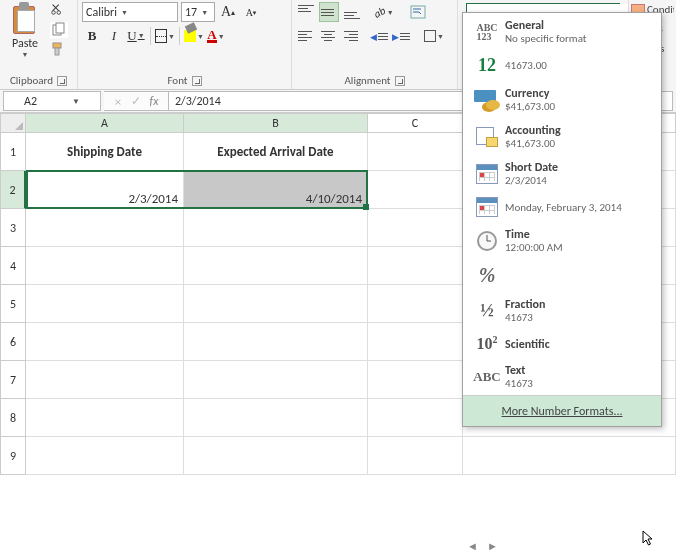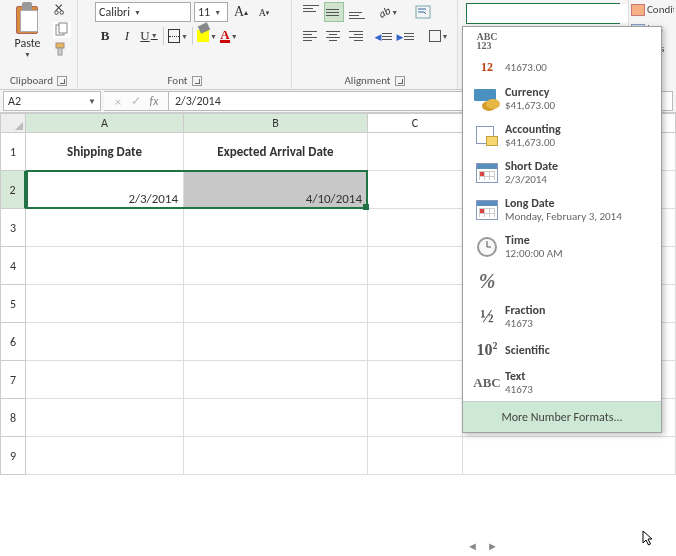--- a/index.html
+++ b/index.html
@@ -1,20 +1,20 @@
 <!DOCTYPE html>
 <html><head>
 <meta charset="utf-8">
 <style>
   * { box-sizing: border-box; margin: 0; padding: 0; }
   body { font-family: "Segoe UI", Calibri, Arial, sans-serif; font-size: 12px; background: #fff; width: 676px; height: 556px; overflow: hidden; position: relative; color: #333; }
   
   .ribbon { background: #f5f5f5; border-bottom: 1px solid #ccc; height: 90px; position: relative; display: flex; }
   
-  .ribbon-group { display: flex; flex-direction: column; justify-content: space-between; border-right: 1px solid #ddd; padding: 2px 4px 0 4px; height: 100%; align-items: center; }
+  .ribbon-group { display: flex; flex-direction: column; justify-content: space-between; border-right: 1px solid #ddd; padding: 2px 4px 0 4px; height: 100%; }
   .group-body { display: flex; gap: 2px; align-items: flex-start; }
   .group-label { font-size: 11px; color: #555; text-align: center; padding-bottom: 2px; display: flex; justify-content: center; align-items: center; gap: 4px; }
   .group-launcher { width: 10px; height: 10px; border: 1px solid #999; position: relative; display:inline-block;}
   .group-launcher:after { content:''; position:absolute; right:1px; bottom:1px; width:4px; height:4px; border-right:1px solid #666; border-bottom:1px solid #666; }
 
   
   .paste-btn { display:flex; flex-direction:column; align-items:center; width:42px; }
   .paste-icon { width:30px; height:34px; position:relative; }
   .paste-icon .board { position:absolute; top:4px; left:3px; width:22px; height:28px; background:#d98a3b; border:1px solid #a66; border-radius:2px;}
   .paste-icon .paper { position:absolute; top:8px; left:7px; width:18px; height:22px; background:#fff; border:1px solid #aaa;}
@@ -71,21 +71,21 @@
   
   
   .rstyles{position:absolute; right:0; top:0; width:48px; height:90px; border-left:1px solid #ddd; background:#f5f5f5; font-size:11px; color:#444; padding:3px 2px;}
   .rstyles div{white-space:nowrap; overflow:hidden;}
   .cond-ic{display:inline-block;width:14px;height:12px;background:#f5b183;border:1px solid #c77;margin-right:2px;vertical-align:middle;}
   .tbl-ic{display:inline-block;width:14px;height:12px;background:#cde;border:1px solid #89b;margin-right:2px;vertical-align:middle;}
   .sty-ic{display:inline-block;width:14px;height:12px;background:#eed;border:1px solid #aa9;margin-right:2px;vertical-align:middle;}
   
   
   .fbar{display:flex; align-items:stretch; height:23px; border-bottom:1px solid #ccc; background:#f5f5f5;}
-  .namebox{width:98px; background:#fff; border:1px solid #bbb; margin:1px 3px; display:flex;align-items:center;padding:0 4px;font-size:12px;}
+  .namebox{width:98px; background:#fff; border:1px solid #bbb; margin:1px 3px; display:flex;align-items:center;padding:0 20px;font-size:12px;}
   .namebox .dd{margin-left:auto;font-size:8px;color:#555;}
   .fbtns{display:flex;align-items:center;gap:2px; border:1px solid #bbb; border-left:none; border-right:none; padding:0 6px; color:#bbb; background:#fbfbfb; margin:1px 0;}
   .fbtns span{width:16px;text-align:center;}
   .fx{font-style:italic; color:#888;}
   .fedit{flex:1; background:#fff; border:1px solid #bbb; margin:1px 3px 1px 0; padding:2px 6px;font-size:12px;}
   
   
   .grid{position:relative;}
   .ghead{display:flex; height:20px; background:#f0f0f0;}
   .corner{width:26px; border:1px solid #ccc; background:#eee; position:relative;}
@@ -99,36 +99,36 @@
   .rh.sel{background:#d7ead9; border-right:2px solid #217346;}
   .cell{border:1px solid #ddd; border-top:none; border-left:none; padding:2px 5px; display:flex; align-items:flex-end; justify-content:flex-end; font-size:13px; font-family:Calibri, sans-serif;}
   .cell.hl{align-items:center;justify-content:center;font-weight:bold;}
   .cA{width:158px;} .cB{width:184px;} .cC{width:95px;} .cX{flex:1;}
   
   .row1 .cA,.row1 .cB{border-bottom:1px solid #ddd;}
   .sel-border{position:absolute; border:2px solid #217346; pointer-events:none;}
   .fill-handle{position:absolute;width:6px;height:6px;background:#217346;right:-3px;bottom:-3px;}
 
   
-  .dropdown{position:absolute; right:14px; top:26px; width:200px; background:#fff; border:1px solid #a0a0a0; box-shadow:2px 2px 6px rgba(0,0,0,0.25); z-index:100;}
+  .dropdown{position:absolute; right:14px; top:12px; width:200px; background:#fff; border:1px solid #a0a0a0; box-shadow:2px 2px 6px rgba(0,0,0,0.25); z-index:100;}
   .dd-item{display:flex; align-items:center; padding:5px 8px 5px 6px; cursor:default;}
   .dd-icon{width:36px; display:flex; align-items:center; justify-content:center;}
   .dd-text{flex:1;}
   .dd-title{font-size:12px; font-weight:bold; color:#444;}
   .dd-sub{font-size:11px; color:#666;}
   .dd-more{text-align:center; padding:8px 0; color:#444; background:#cde8d4; border-top:1px solid #ccc;}
   
   .cursor{position:absolute; width:14px; height:18px; z-index:200;}
   
   .nav-arr{position:absolute;bottom:3px;font-size:11px;color:#888;}
   .nav-arr.l{left:467px;} .nav-arr.r{left:487px;}
 
   
   .ico-general{font-family:'Times New Roman',serif; font-size:10px; font-weight:bold; color:#666; line-height:9px;}
-  .ico-number{font-family:Georgia,serif; font-size:12px; font-weight:bold; color:#c2410c;}
+  .ico-number{font-family:Georgia,serif; font-size:18px; font-weight:bold; color:#15803d;}
   .ico-currency{width:26px;height:20px;position:relative;}
   .ico-currency .bill{position:absolute;width:22px;height:12px;background:#4a90c0;top:0;left:0;border-radius:1px;}
   .ico-currency .coins{position:absolute;width:14px;height:10px;background:#e6b843;border-radius:50%;bottom:0;right:0;box-shadow:-4px 2px 0 #d49a2a;}
   .ico-acct{width:22px;height:20px;position:relative;}
   .ico-acct .pg{position:absolute;width:18px;height:18px;background:#fff;border:1px solid #89b;top:0;left:0;}
   .ico-acct .cal{position:absolute;width:12px;height:10px;background:#f5d76e;border:1px solid #c0a040;bottom:0;right:0;}
   .ico-cal{width:22px;height:20px; border:1px solid #89b; background:#fff; position:relative;}
   .ico-cal:before{content:'';position:absolute;top:0;left:0;right:0;height:5px;background:#5b8fbd;}
   .ico-cal:after{content:'';position:absolute;top:8px;left:3px;width:4px;height:4px;background:#d44;}
   .ico-cal .grid{position:absolute;top:7px;left:2px;right:2px;bottom:2px;background-image:linear-gradient(#ccc 1px,transparent 1px),linear-gradient(90deg,#ccc 1px,transparent 1px);background-size:5px 5px;}
@@ -182,21 +182,21 @@
   </div>
 
   <div class="ribbon-group" style="width:214px;">
     <div>
     <div class="font-row1">
       <div class="combo font-name">
             <span>Calibri</span>
             <span class="dd">▼</span>
           </div>
       <div class="combo font-size">
-            <span>11</span>
+            <span>17</span>
             <span class="dd">▼</span>
           </div>
       <div class="ib">
             <span class="aa-big">A</span>
             <span style="font-size:8px;vertical-align:super;">▴</span>
           </div>
       <div class="ib">
             <span class="aa-small">A</span>
             <span style="font-size:7px;">▾</span>
           </div>
@@ -426,20 +426,24 @@
       <div class="cell cC"></div>
       <div class="cell cX"></div>
     </div>
 </div>
 
 <div class="dropdown">
   <div class="dd-item">
     <div class="dd-icon">
         <div class="ico-general">ABC<br>123</div>
       </div>
+    <div class="dd-text">
+        <div class="dd-title">General</div>
+        <div class="dd-sub">No specific format</div>
+      </div>
   </div>
   <div class="dd-item">
     <div class="dd-icon">
         <div class="ico-number">12</div>
       </div>
     <div class="dd-text">
         <div class="dd-sub">41673.00</div>
       </div>
   </div>
   <div class="dd-item">
@@ -477,21 +481,20 @@
         <div class="dd-sub">2/3/2014</div>
       </div>
   </div>
   <div class="dd-item">
     <div class="dd-icon">
         <div class="ico-cal">
           <div class="grid"></div>
         </div>
       </div>
     <div class="dd-text">
-        <div class="dd-title">Long Date</div>
         <div class="dd-sub">Monday, February 3, 2014</div>
       </div>
   </div>
   <div class="dd-item">
     <div class="dd-icon">
         <div class="ico-clock"></div>
       </div>
     <div class="dd-text">
         <div class="dd-title">Time</div>
         <div class="dd-sub">12:00:00 AM</div>
@@ -521,21 +524,21 @@
   </div>
   <div class="dd-item">
     <div class="dd-icon">
         <div class="ico-text">ABC</div>
       </div>
     <div class="dd-text">
         <div class="dd-title">Text</div>
         <div class="dd-sub">41673</div>
       </div>
   </div>
-  <div class="dd-more"><span style="margin-top:36px;">More Number Formats...</span></div>
+  <div class="dd-more"><span style="text-decoration:underline;margin-top:36px;">More Number Formats...</span></div>
 </div>
 
 <svg class="cursor" style="right:20px; top:530px;" viewBox="0 0 14 18">
     <path d="M1 1 L1 13 L4 10 L6.5 15 L8.5 14 L6 9 L10 9 Z" fill="#fff" stroke="#000" stroke-width="1"></path>
   </svg>
 
 <span class="nav-arr l">◄</span>
 <span class="nav-arr r">►</span>
 
 </body></html>

